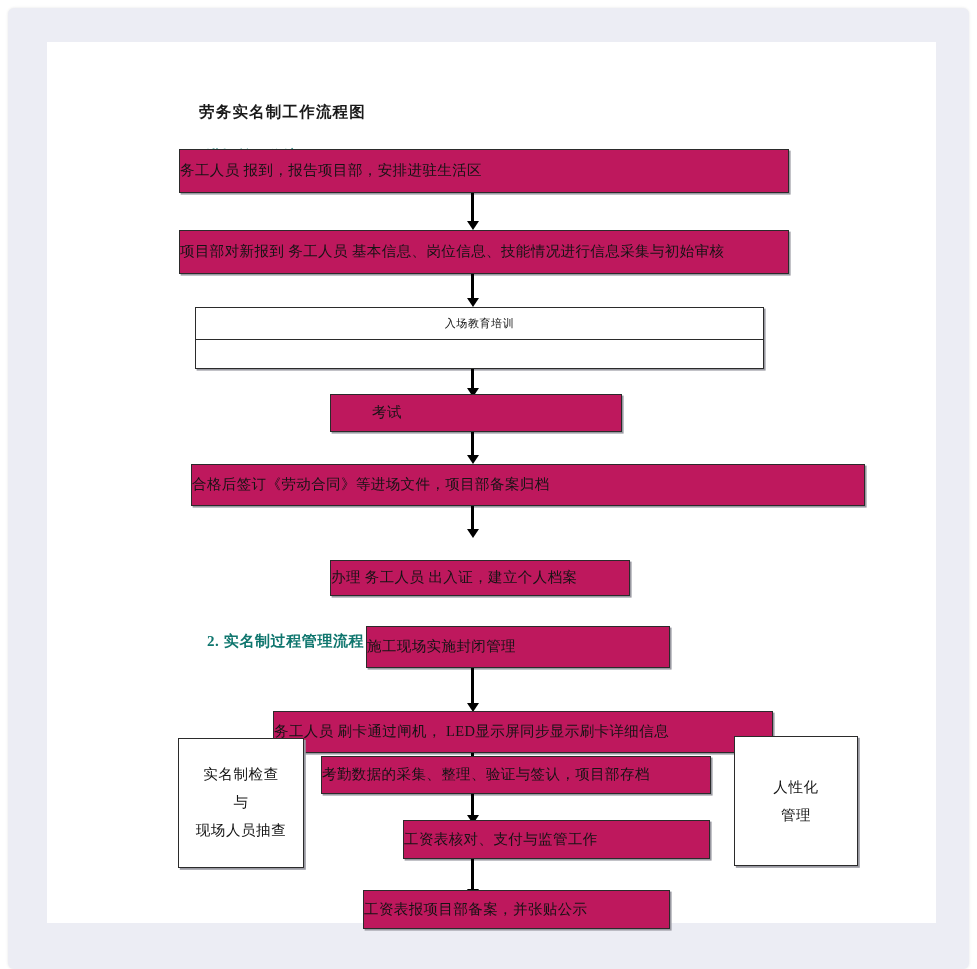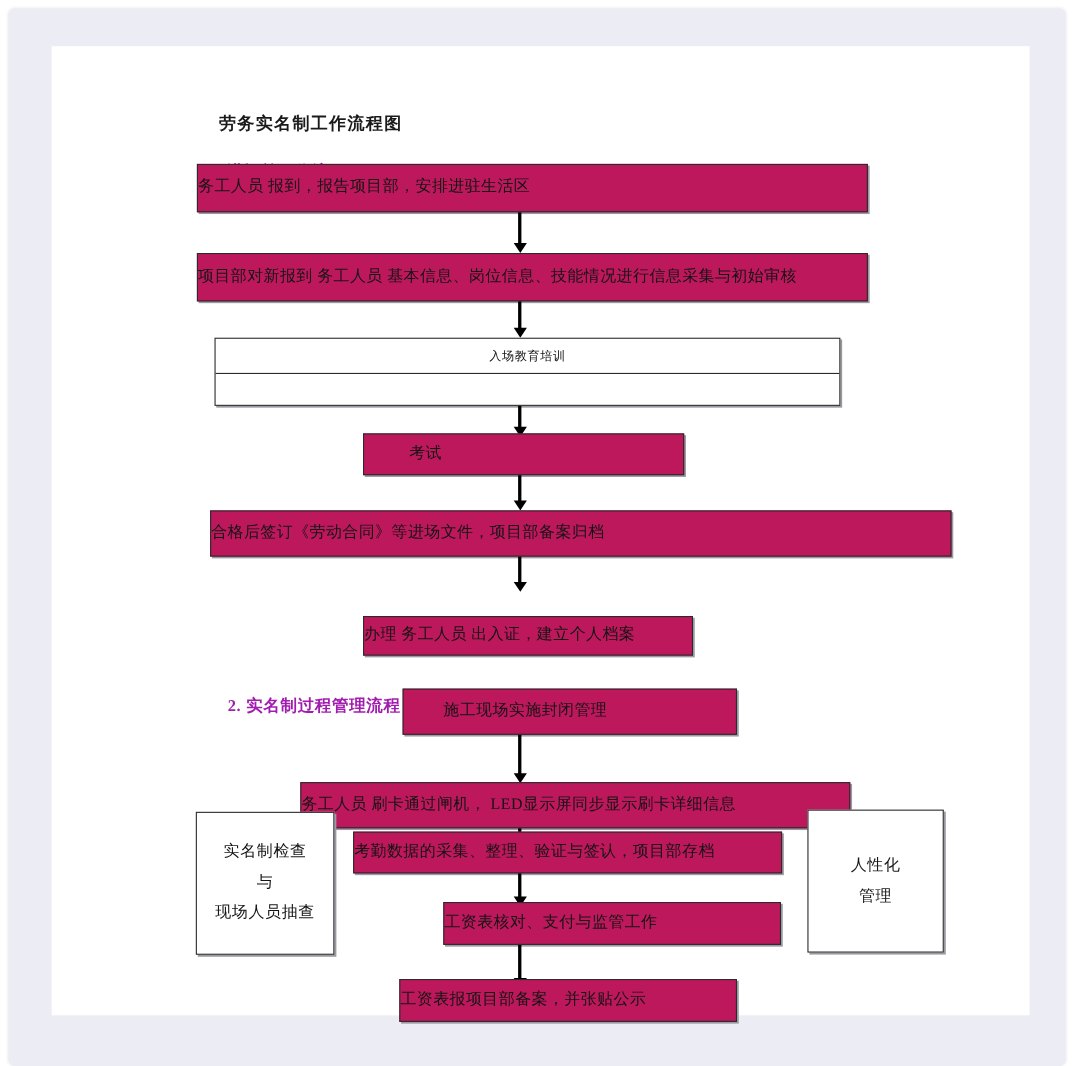--- a/index.html
+++ b/index.html
@@ -25,21 +25,21 @@
 
   .t{position:absolute;white-space:nowrap;}
 
   
   .doc-title{
     left:152px;top:60px;
     font-size:15.5px;font-weight:bold;letter-spacing:1.2px;
     color:#1a1a1a;
   }
   .sec-hd{
-    font-size:15px;font-weight:bold;letter-spacing:.6px;color:#a21caf;text-align:right;
+    font-size:15px;font-weight:bold;letter-spacing:.6px;color:#0f766e;text-align:right;
   }
   #sec1{left:142px;top:105px;}
   #sec2{left:160px;top:590px;}
 
   
   .box{
     position:absolute;box-sizing:border-box;
     background:#be185d;
     border:1.6px solid #2b2b2b;
     box-shadow:1.6px 1.6px 0 0 #9a9aa2;
@@ -149,21 +149,21 @@
 
       <div class="conn" style="left:424px;top:464px;height:32px;">
         <div class="shaft" style="height:24px;"></div>
         <div class="head" style="top:23px;"></div>
       </div>
 
       <div class="box" style="left:283px;top:493px;width:300px;height:36px;margin-top:25px;">
         <span>办理 务工人员 出入证，建立个人档案</span>
       </div>
 
-      <div class="box thin" style="left:319px;top:584px;width:304px;height:42px;padding-left:36px;">
+      <div class="box thin" style="left:319px;top:584px;width:304px;height:42px;">
         <span>施工现场实施封闭管理</span>
       </div>
 
       <div class="conn" style="left:424px;top:626px;height:44px;">
         <div class="shaft" style="height:36px;"></div>
         <div class="head" style="top:35px;"></div>
       </div>
 
       <div class="box thin" style="left:226px;top:669px;width:500px;height:42px;">
         <span>务工人员 刷卡通过闸机，   LED显示屏同步显示刷卡详细信息</span>

